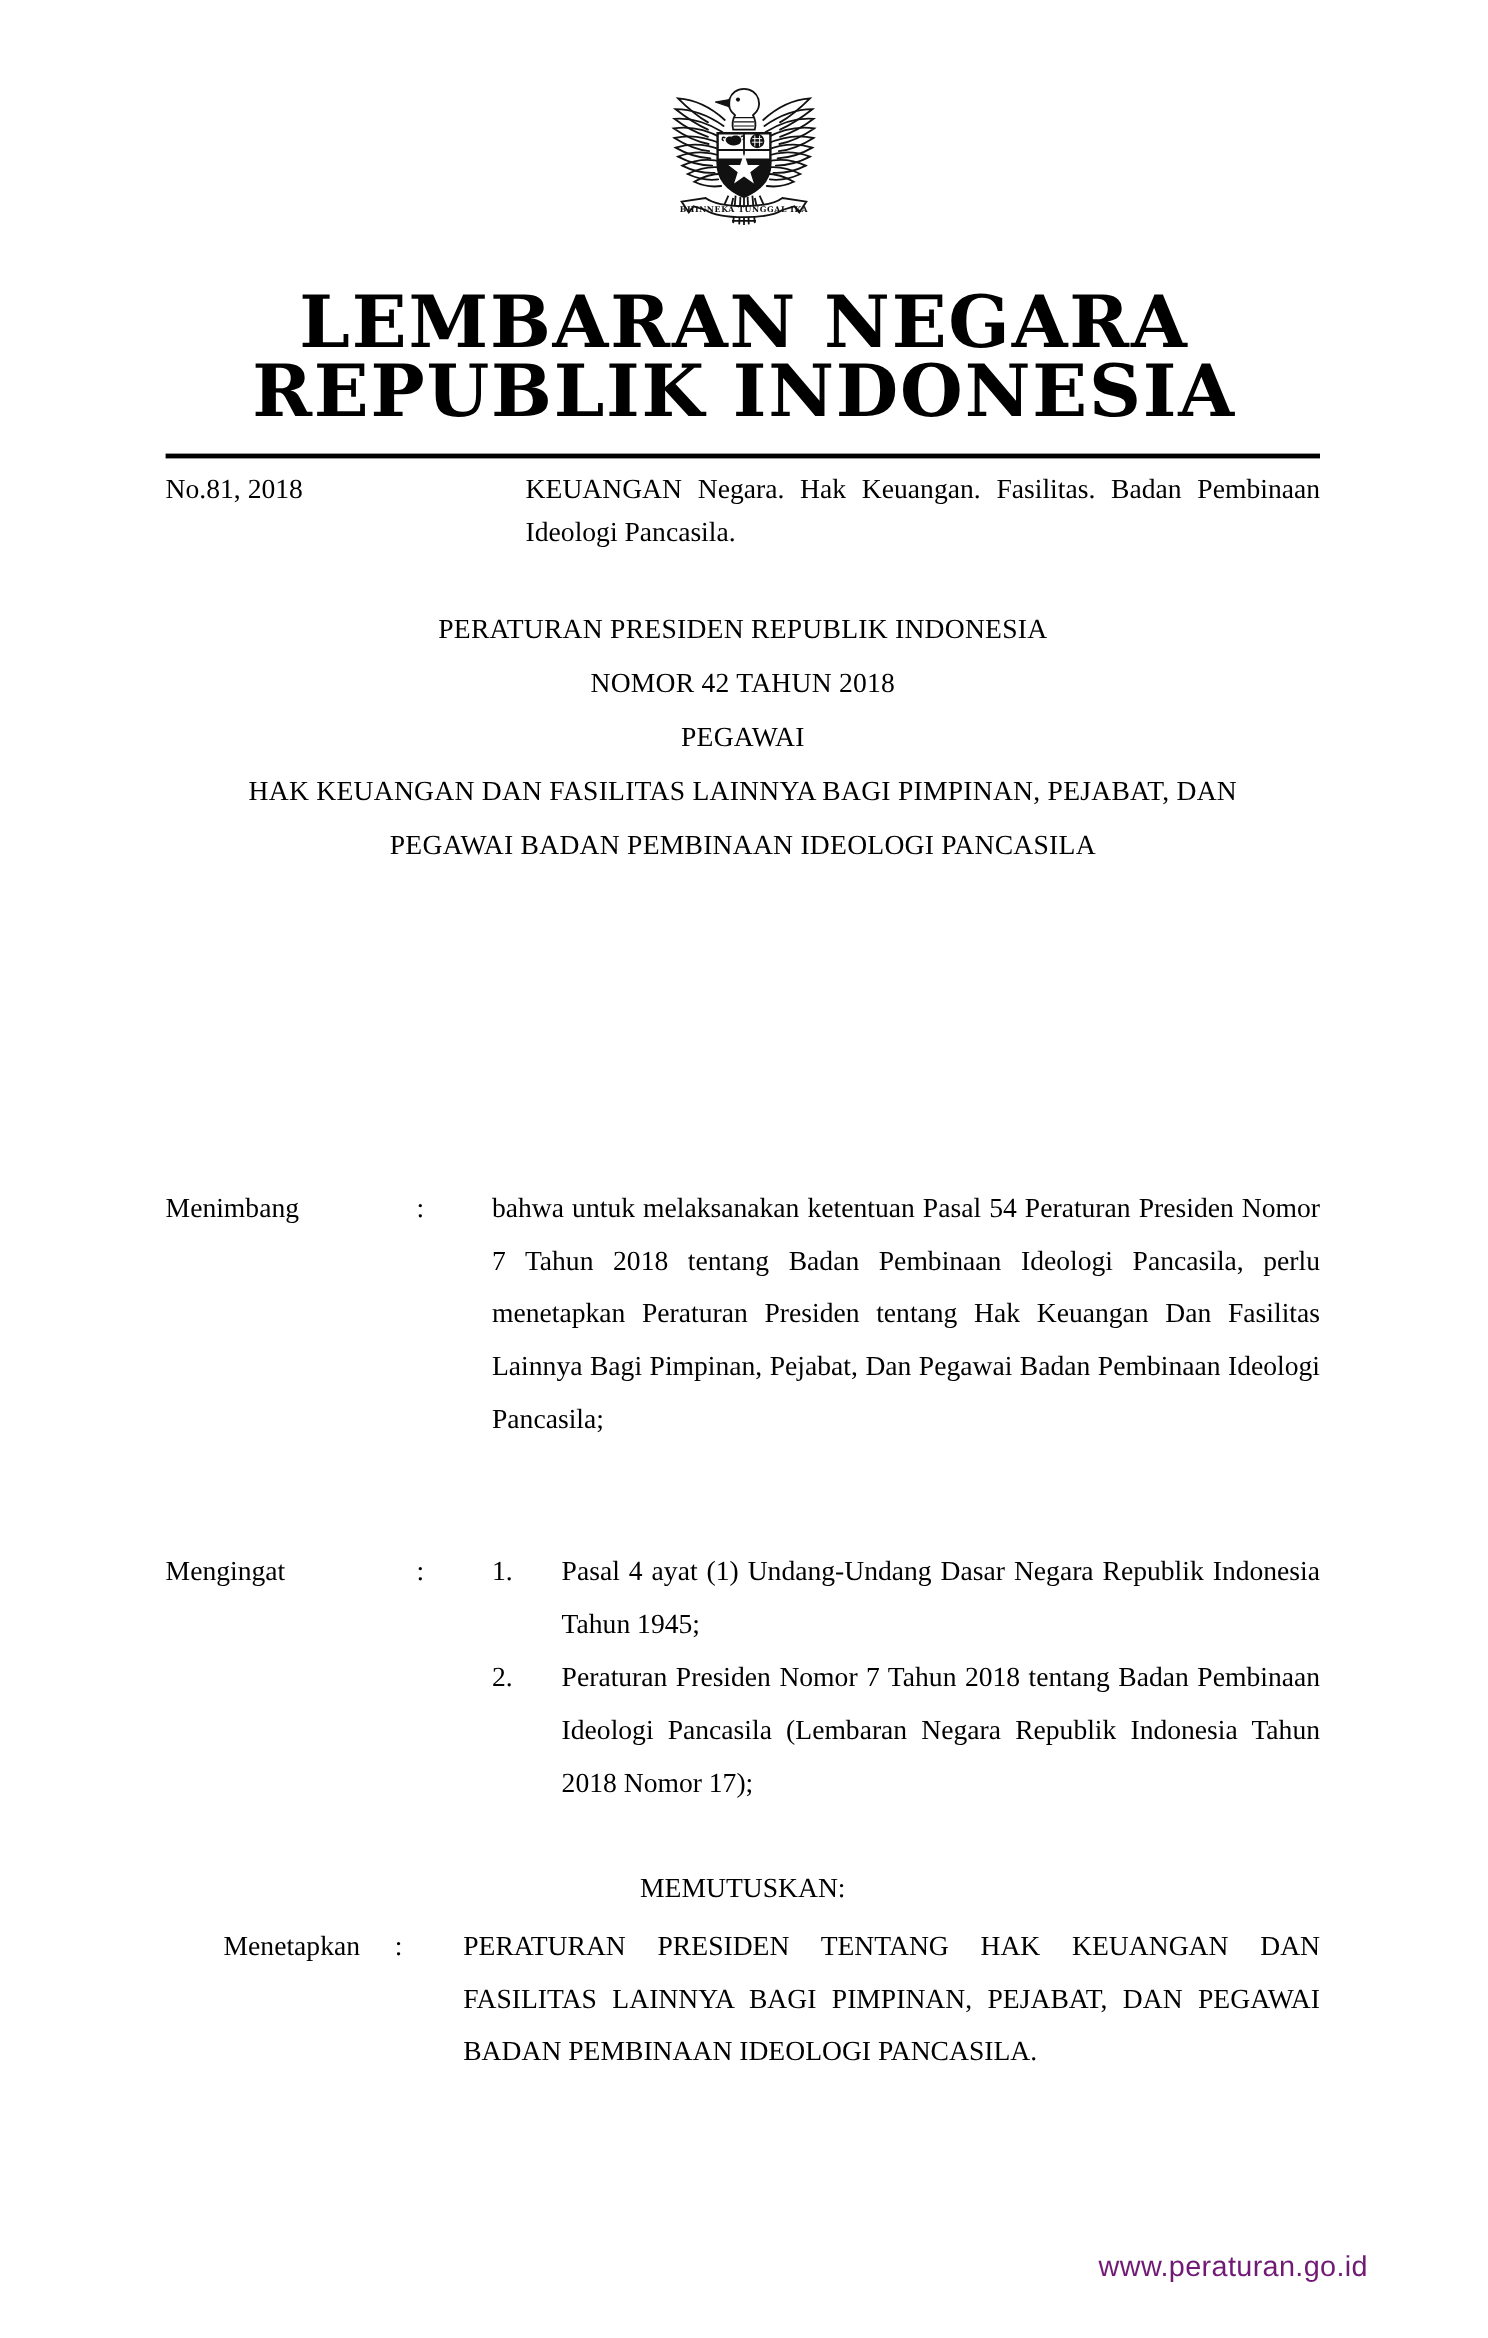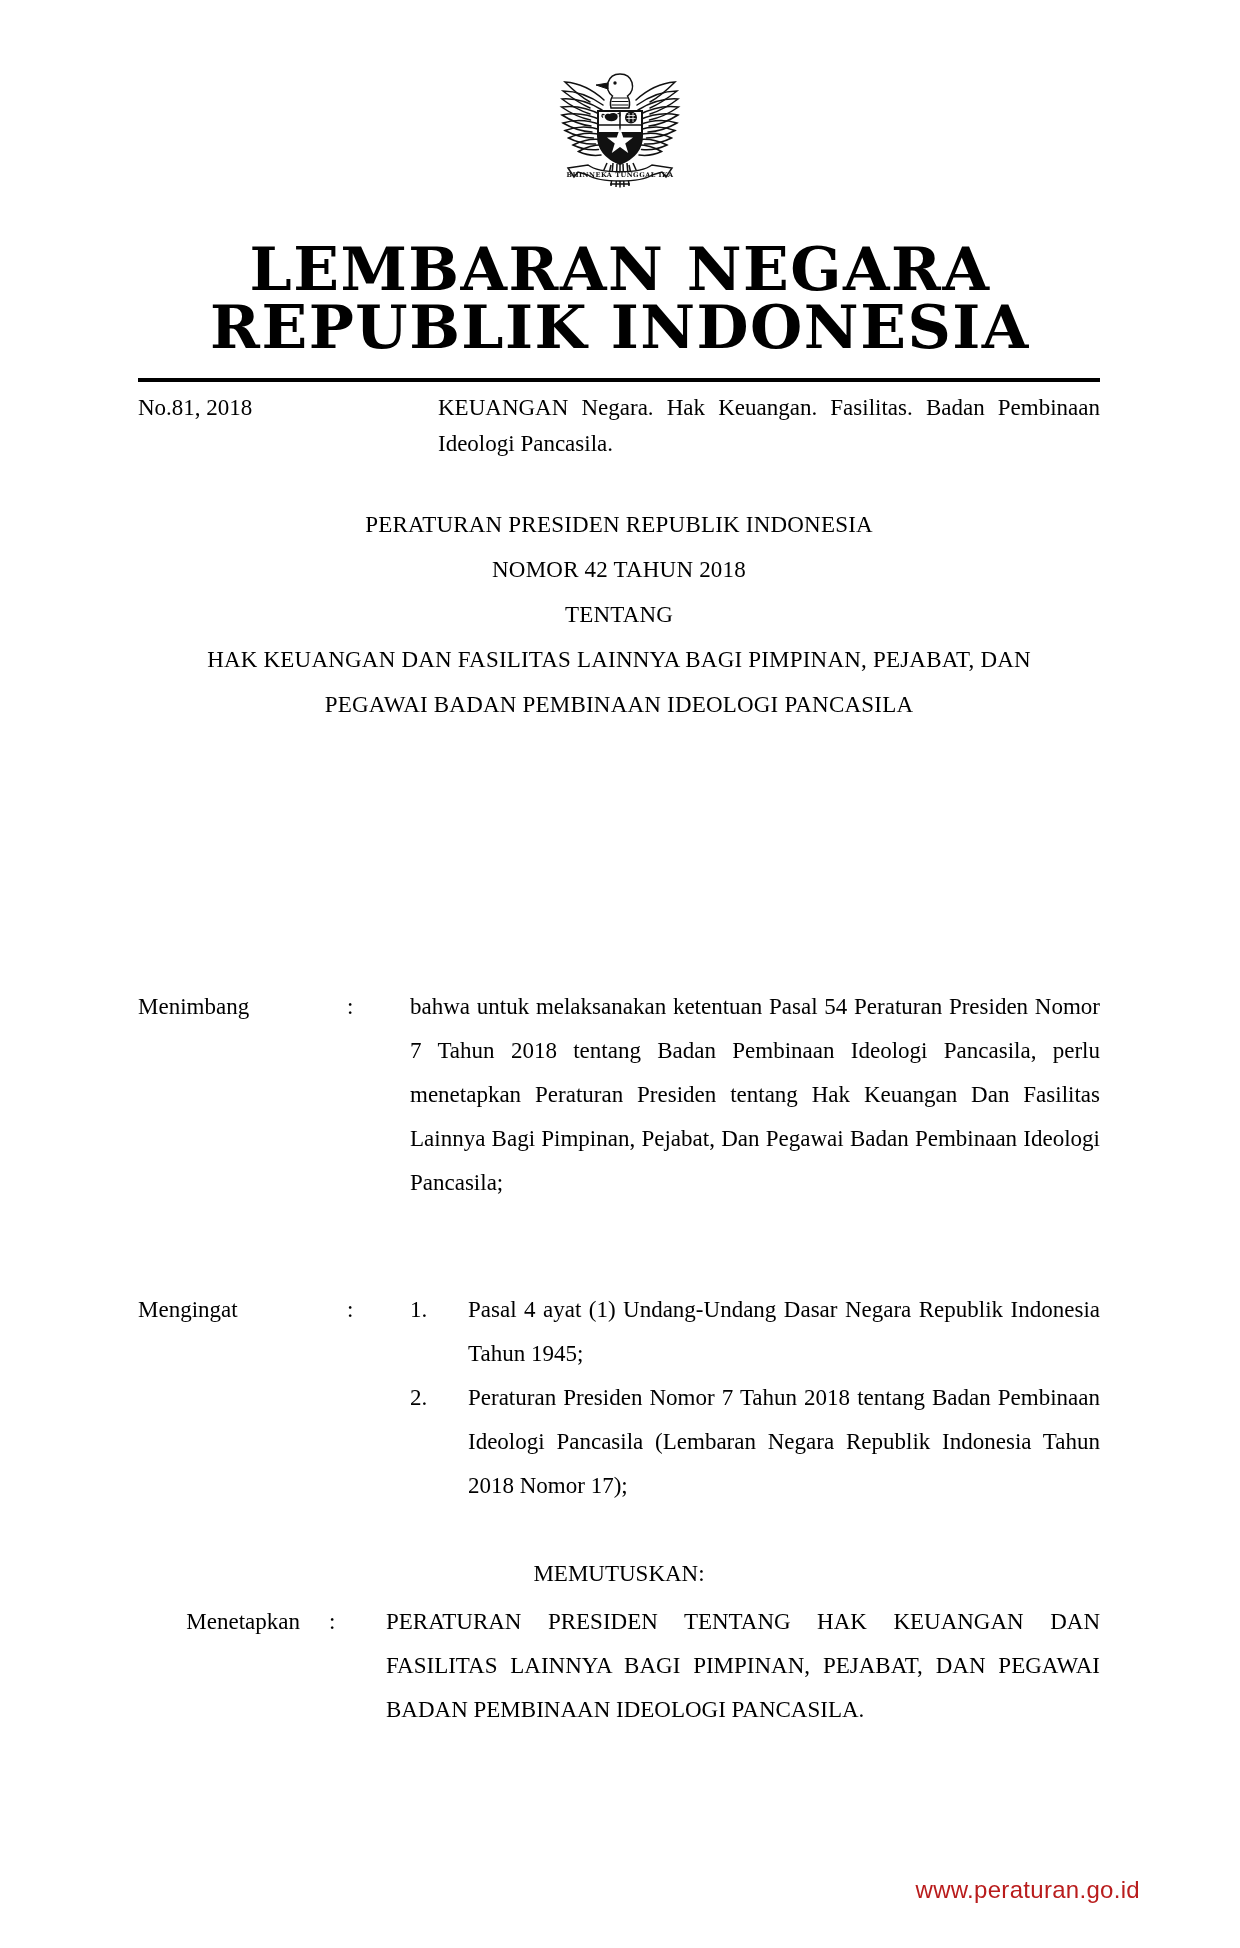--- a/index.html
+++ b/index.html
@@ -199,21 +199,21 @@
 
   
   .footer {
     position: absolute;
     top: 1876px;
     left: 0;
     width: 1140px;
     text-align: right;
     font-family: "Liberation Sans", "DejaVu Sans", sans-serif;
     font-size: 24px;
-    color: #b91c1c;
+    color: #701a75;
     letter-spacing: 0.3px;
   }
 </style>
 </head>
 <body>
 
 <div class="page">
 
   <div class="emblem-wrap">
     <svg viewBox="0 0 320 284" xmlns="http://www.w3.org/2000/svg" aria-hidden="true">
@@ -329,21 +329,21 @@
   <div class="head-rule"></div>
 
   <div class="nomor-row">
     <div class="nomor">No.81, 2018</div>
     <div class="subject">KEUANGAN Negara. Hak Keuangan. Fasilitas. Badan Pembinaan Ideologi Pancasila.</div>
   </div>
 
   <div class="title-block">
     <div class="tline">PERATURAN PRESIDEN REPUBLIK INDONESIA</div>
     <div class="tline">NOMOR 42 TAHUN 2018</div>
-    <div class="tline">TENTANG</div>
+    <div class="tline">PEGAWAI</div>
     <div class="tline">HAK KEUANGAN DAN FASILITAS LAINNYA BAGI PIMPINAN, PEJABAT, DAN</div>
     <div class="tline">PEGAWAI BADAN PEMBINAAN IDEOLOGI PANCASILA</div>
   </div>
 
 
   <div class="clause clause--menimbang">
     <div class="label">Menimbang</div>
     <div class="colon">:</div>
     <div class="body">bahwa untuk melaksanakan ketentuan Pasal 54 Peraturan Presiden Nomor 7 Tahun 2018 tentang Badan Pembinaan Ideologi Pancasila, perlu menetapkan Peraturan Presiden tentang Hak Keuangan Dan Fasilitas Lainnya Bagi Pimpinan, Pejabat, Dan Pegawai Badan Pembinaan Ideologi Pancasila;</div>
   </div>

